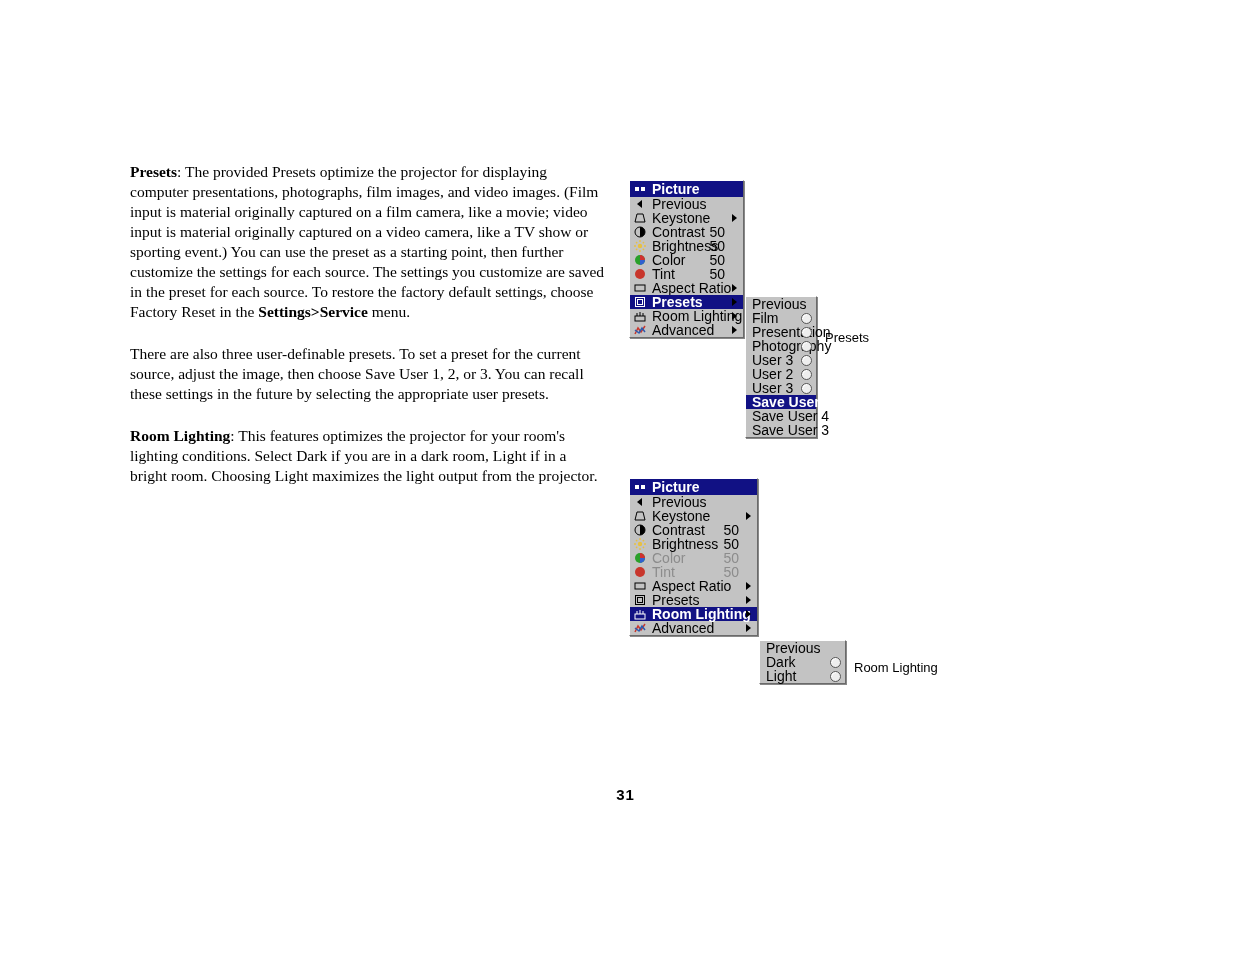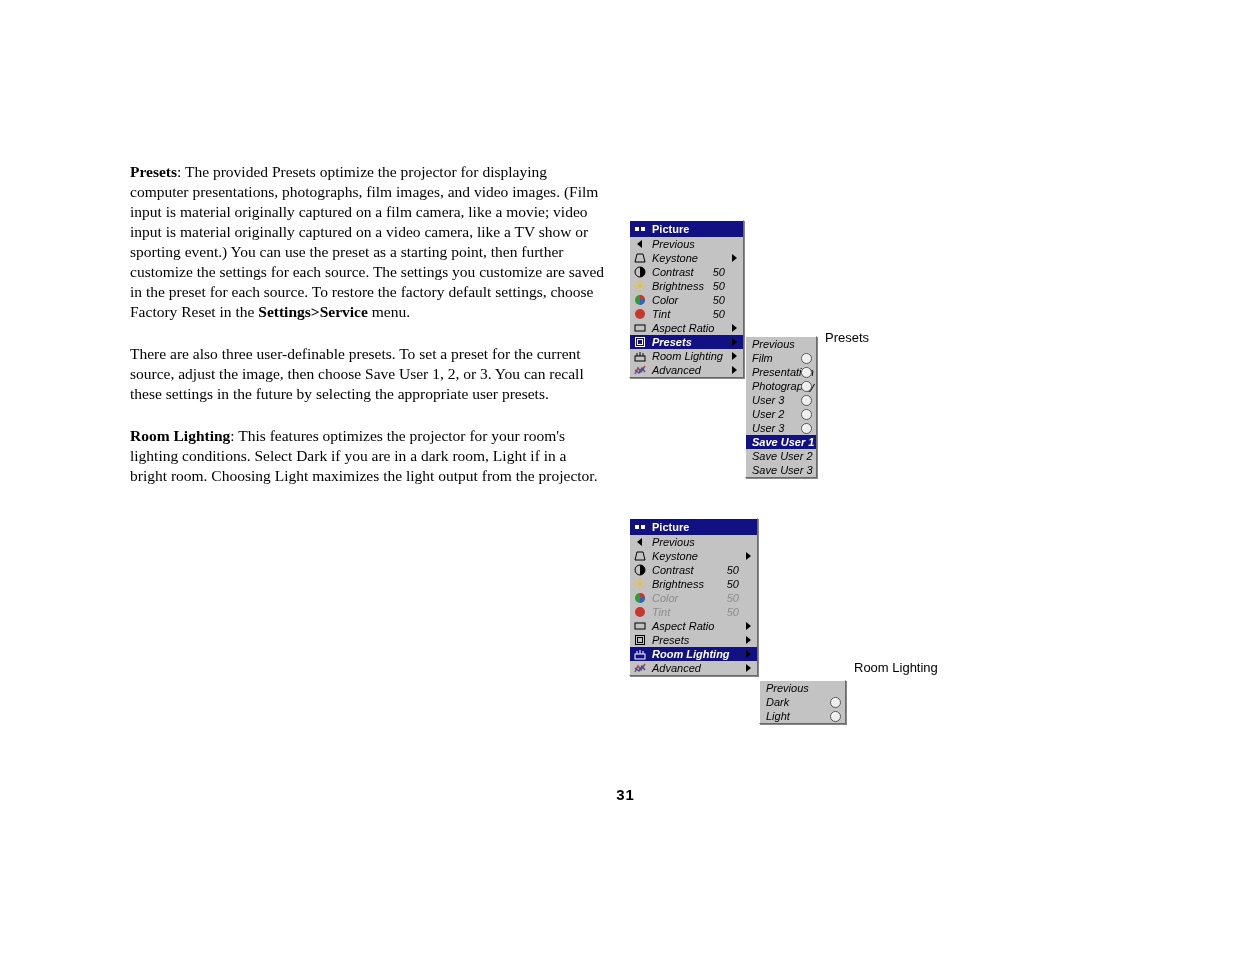--- a/index.html
+++ b/index.html
@@ -18,37 +18,35 @@
 
   .pagenum {
     position:absolute; left:16px; right:0; top:786px;
     text-align:center; font-weight:bold; font-size:15px; letter-spacing:1px;
     font-family:Arial,Helvetica,sans-serif;
   }
 
   
   .osd {
     position:absolute; font-family:Arial,Helvetica,sans-serif;
-    font-size:11px; color:#000;
+    font-size:14px; color:#000;
     background:#c3c3c3;
     border-top:1px solid #fff; border-left:1px solid #fff;
     border-right:1px solid #6a6a6a; border-bottom:1px solid #6a6a6a;
     box-shadow:1px 1px 0 #888;
-    margin-top:40px;
   }
   .osd-title {
     background:#111184; color:#fff; font-weight:bold;
     padding:2px 6px 2px 22px; position:relative; height:12px; line-height:12px;
   }
   .osd-title .ticon { position:absolute; left:4px; top:2px; width:12px; height:12px; }
   .osd-row {
     position:relative; height:14px; line-height:14px;
     padding:0 6px 0 22px;
     white-space:nowrap;
-    font-style:italic;
   }
   .osd-row.sel { background:#111184; color:#fff; font-weight:bold; }
   .osd-row.dim { color:#8c8c8c; }
   .osd-row .ricon { position:absolute; left:4px; top:1px; width:12px; height:12px; }
   .osd-row .val { position:absolute; right:18px; top:0;text-align:right; }
   .osd-row .arrow { position:absolute; right:4px; top:1px; width:10px; height:12px; }
   .osd2 { width:113px; } 
   .osd2b { width:127px; } 
   .sub { width:70px; }
   .sub2 { width:85px; }
@@ -156,21 +154,21 @@
   <div class="osd sub" style="left:745px; top:296px;">
     <div id="sub1-rows">
         <div class="osd-row"><span>Previous</span></div>
         <div class="osd-row"><span>Film</span><span class="radio"></span></div>
         <div class="osd-row"><span>Presentation</span><span class="radio"></span></div>
         <div class="osd-row"><span>Photography</span><span class="radio"></span></div>
         <div class="osd-row"><span>User 3</span><span class="radio"></span></div>
         <div class="osd-row"><span>User 2</span><span class="radio"></span></div>
         <div class="osd-row"><span>User 3</span><span class="radio"></span></div>
         <div class="osd-row sel"><span>Save User 1</span></div>
-        <div class="osd-row"><span>Save User 2</span></div>
+        <div class="osd-row"><span>Save User 4</span></div>
         <div class="osd-row"><span>Save User 3</span></div>
       </div>
   </div>
 
   <div class="caption" style="left:825px; top:330px;">Presets</div>
 
   <div class="osd osd2b" style="left:629px; top:478px;">
     <div class="osd-title">
       <span class="ticon">
         <svg width="12" height="12">

